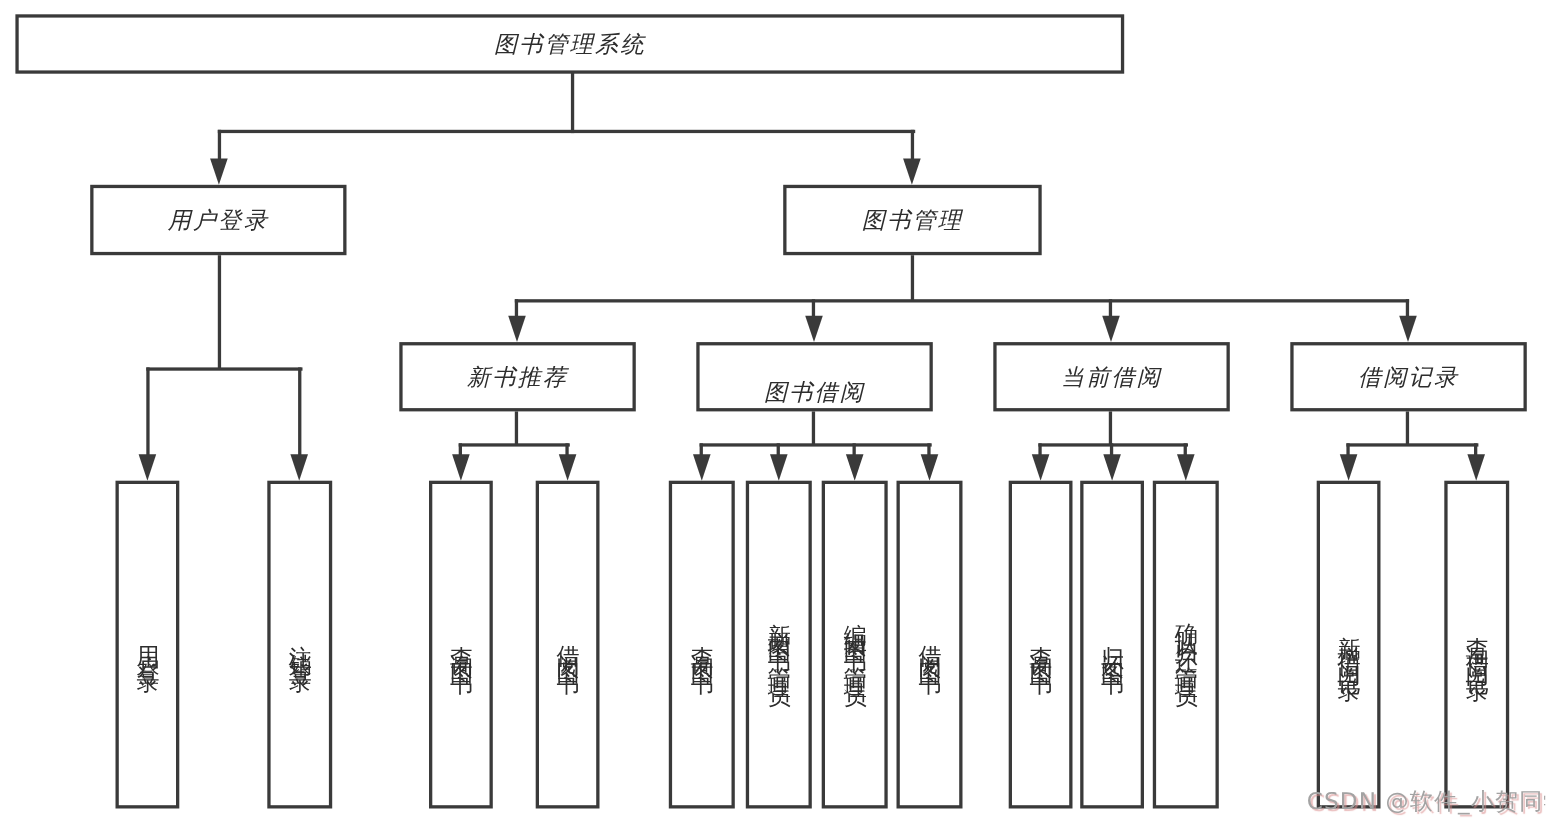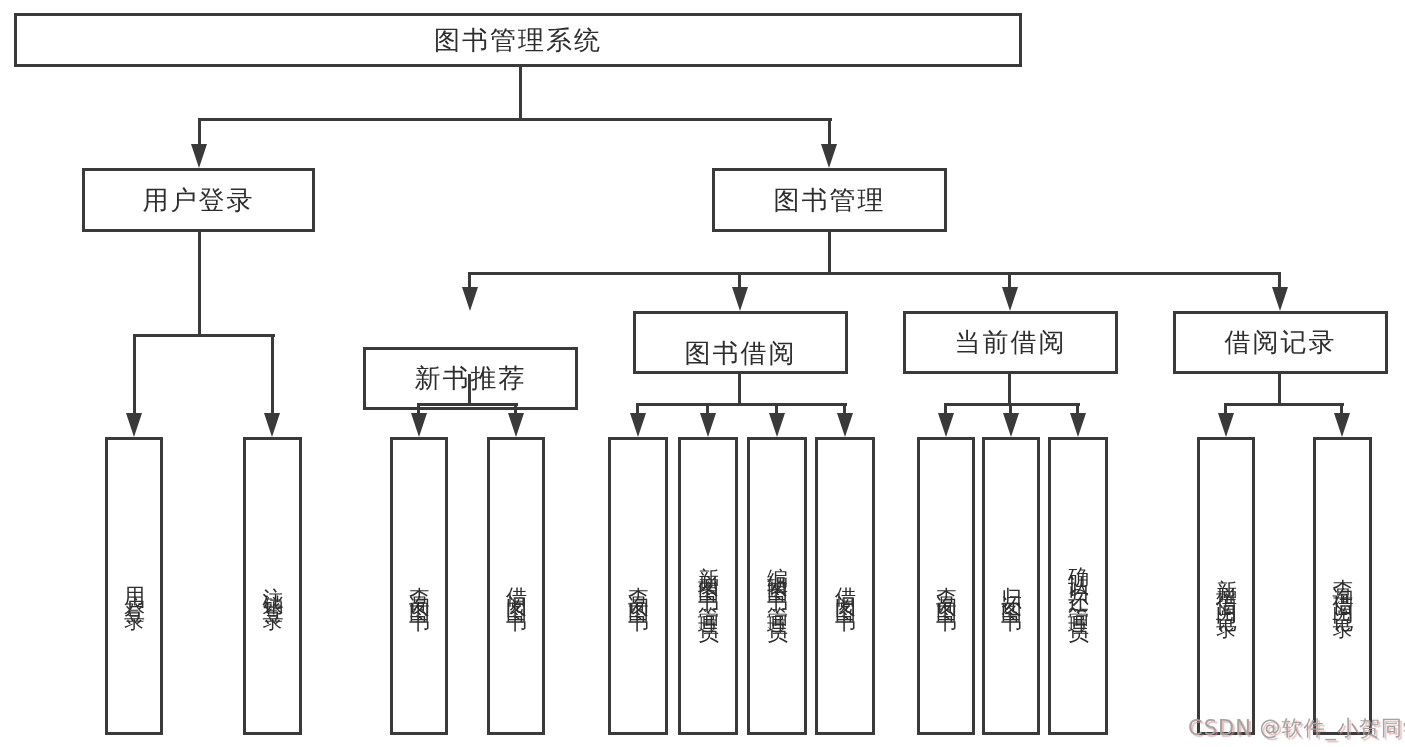--- a/index.html
+++ b/index.html
@@ -8,21 +8,21 @@
     --text:#2d2d2d; --watermark:#a3a3a3;
   }
   html,body{margin:0;padding:0;background:#ffffff;}
   .stage{
     position:relative; width:1405px; height:747px; background:#ffffff;
     font-family:"DejaVu Sans","Liberation Sans",sans-serif; overflow:hidden;
   }
   .box{
     position:absolute; box-sizing:border-box; background:var(--box-fill);
     border:3px solid var(--box-border); display:flex; align-items:center; justify-content:center;
-    color:var(--text); font-size:26px; letter-spacing:2px; white-space:nowrap;
+    color:var(--text); font-size:21px; letter-spacing:2px; white-space:nowrap;font-style:italic;
   }
   .vbox{
     position:absolute; box-sizing:border-box; background:var(--box-fill);
     border:3px solid var(--box-border); display:flex; align-items:center; justify-content:center;
   }
   .vtext{
     writing-mode:vertical-rl; text-orientation:mixed; color:var(--text);
     font-size:21px; letter-spacing:8px; line-height:1; white-space:nowrap;
   }
   .vline{position:absolute; width:3px; background:var(--line);}
@@ -72,21 +72,21 @@
   <div class="hline" style="left:468px; top:272px; width:813px;"></div>
   <div class="vline" style="left:468px; top:272px; height:18px;"></div>
   <div class="arrow" style="left:462px; top:287px;"></div>
   <div class="vline" style="left:738px; top:272px; height:18px;"></div>
   <div class="arrow" style="left:732px; top:287px;"></div>
   <div class="vline" style="left:1008px; top:272px; height:18px;"></div>
   <div class="arrow" style="left:1002px; top:287px;"></div>
   <div class="vline" style="left:1278px; top:272px; height:18px;"></div>
   <div class="arrow" style="left:1272px; top:287px;"></div>
 
-  <div class="box" style="left:363px; top:311px; width:215px; height:63px;margin-top:36px;">
+  <div class="box" style="left:363px; top:311px; width:215px; height:63px;">
     <span>新书推荐</span>
   </div>
   <div class="box" style="left:633px; top:311px; width:215px; height:63px;align-items:flex-end;">
     <span>图书借阅</span>
   </div>
   <div class="box" style="left:903px; top:311px; width:215px; height:63px;justify-content:center;">
     <span>当前借阅</span>
   </div>
   <div class="box" style="left:1173px; top:311px; width:215px; height:63px;">
     <span>借阅记录</span>

